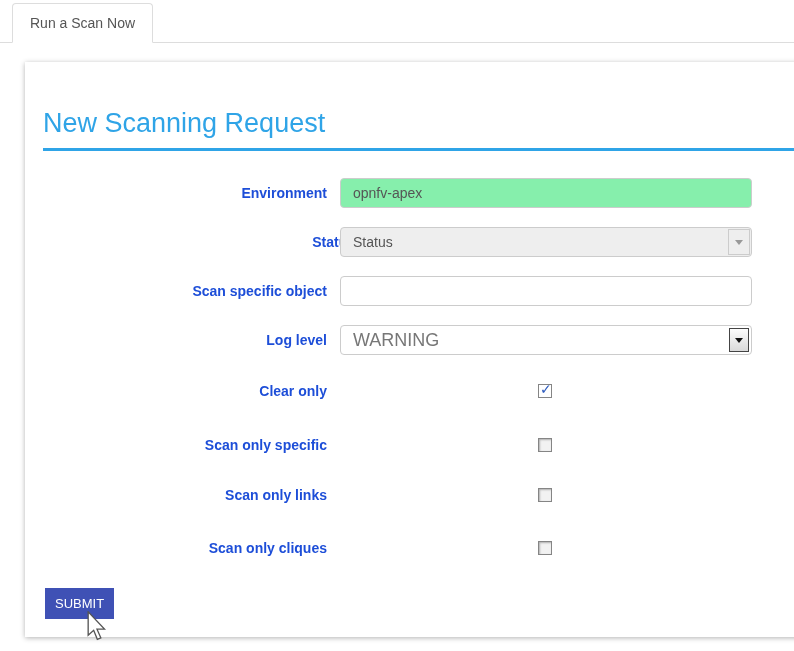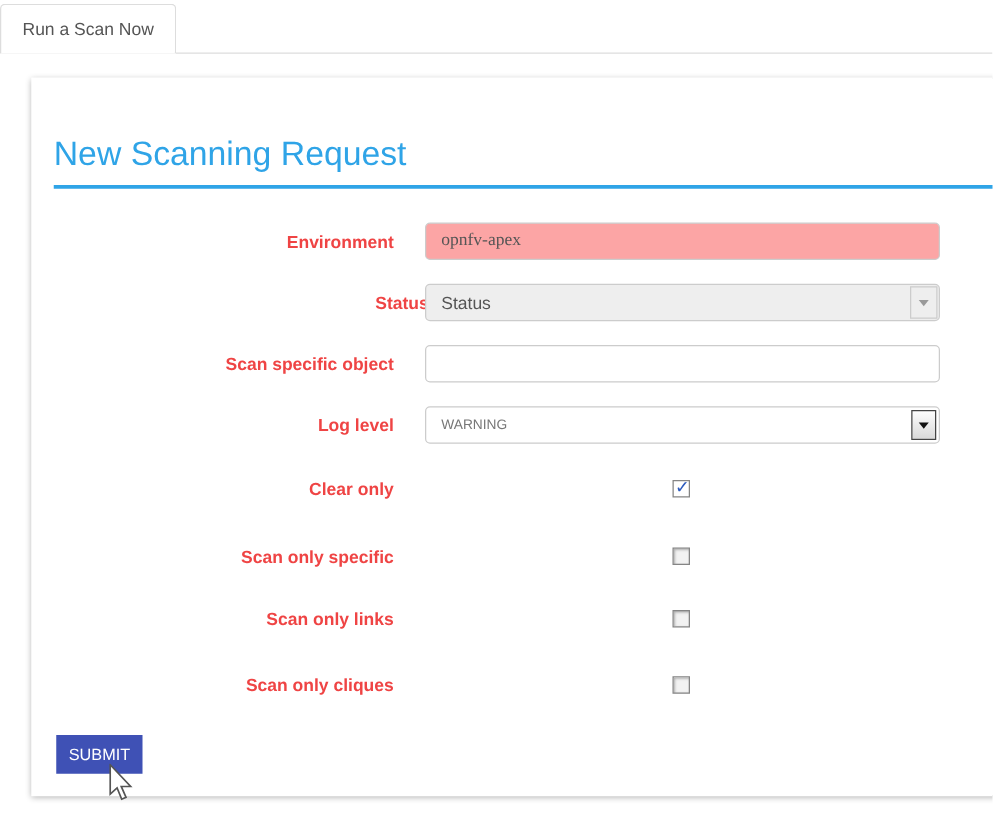--- a/index.html
+++ b/index.html
@@ -10,21 +10,21 @@
     position: relative;
     font-family: "Liberation Sans", "DejaVu Sans", sans-serif;
   }
 
   
   .tabbar {
     display: flex;
     align-items: flex-end;
     border-bottom: 1px solid #ddd;
     height: 43px;
-    padding-left: 0;
+    padding-left: 12px;
   }
   .tab {
     font-size: 14px;
     padding: 11px 17px;
     margin-bottom: -1px;
     margin-right: 2px;
     cursor: pointer;
     border: 1px solid transparent;
     border-radius: 4px 4px 0 0;
     white-space: nowrap;
@@ -65,53 +65,53 @@
     left: 0;
     height: 30px;
     display: flex;
     align-items: center;
   }
   .row .lbl {
     width: 290px;
     text-align: right;
     font-size: 14px;
     font-weight: bold;
-    color: #ef4444;
+    color: #1d4ed8;
     line-height: 30px;
+    margin-left: 12px;
   }
   .ctrl {
     position: absolute;
     left: 315px;
     width: 412px;
     height: 30px;
   }
   .textinput {
     width: 100%; height: 100%;
     border: 1px solid #ccc;
     border-radius: 4px;
     font-size: 14px;
     color: #555;
     padding: 0 12px;
     background: #fff;
     font-family: "Liberation Sans", "DejaVu Sans", sans-serif;
     outline: none;
   }
   .textinput:disabled, .textinput.disabled {
-    background: #fca5a5;
+    background: #86efac;
     color: #555;
-    font-family: Liberation Serif, serif;
   }
 
   .selectbox {
     position: relative;
     width: 100%; height: 100%;
     border: 1px solid #ccc;
     border-radius: 4px;
     background: #fff;
-    font-size: 11px;
+    font-size: 18px;
     color: #777;
     display: flex;
     align-items: center;
     padding-left: 12px;
   }
   .selectbox.disabled { background: #eee; color: #555; font-size: 14px; }
 
   .arrowbtn {
     position: absolute;
     right: 2px; top: 2px; bottom: 2px;

